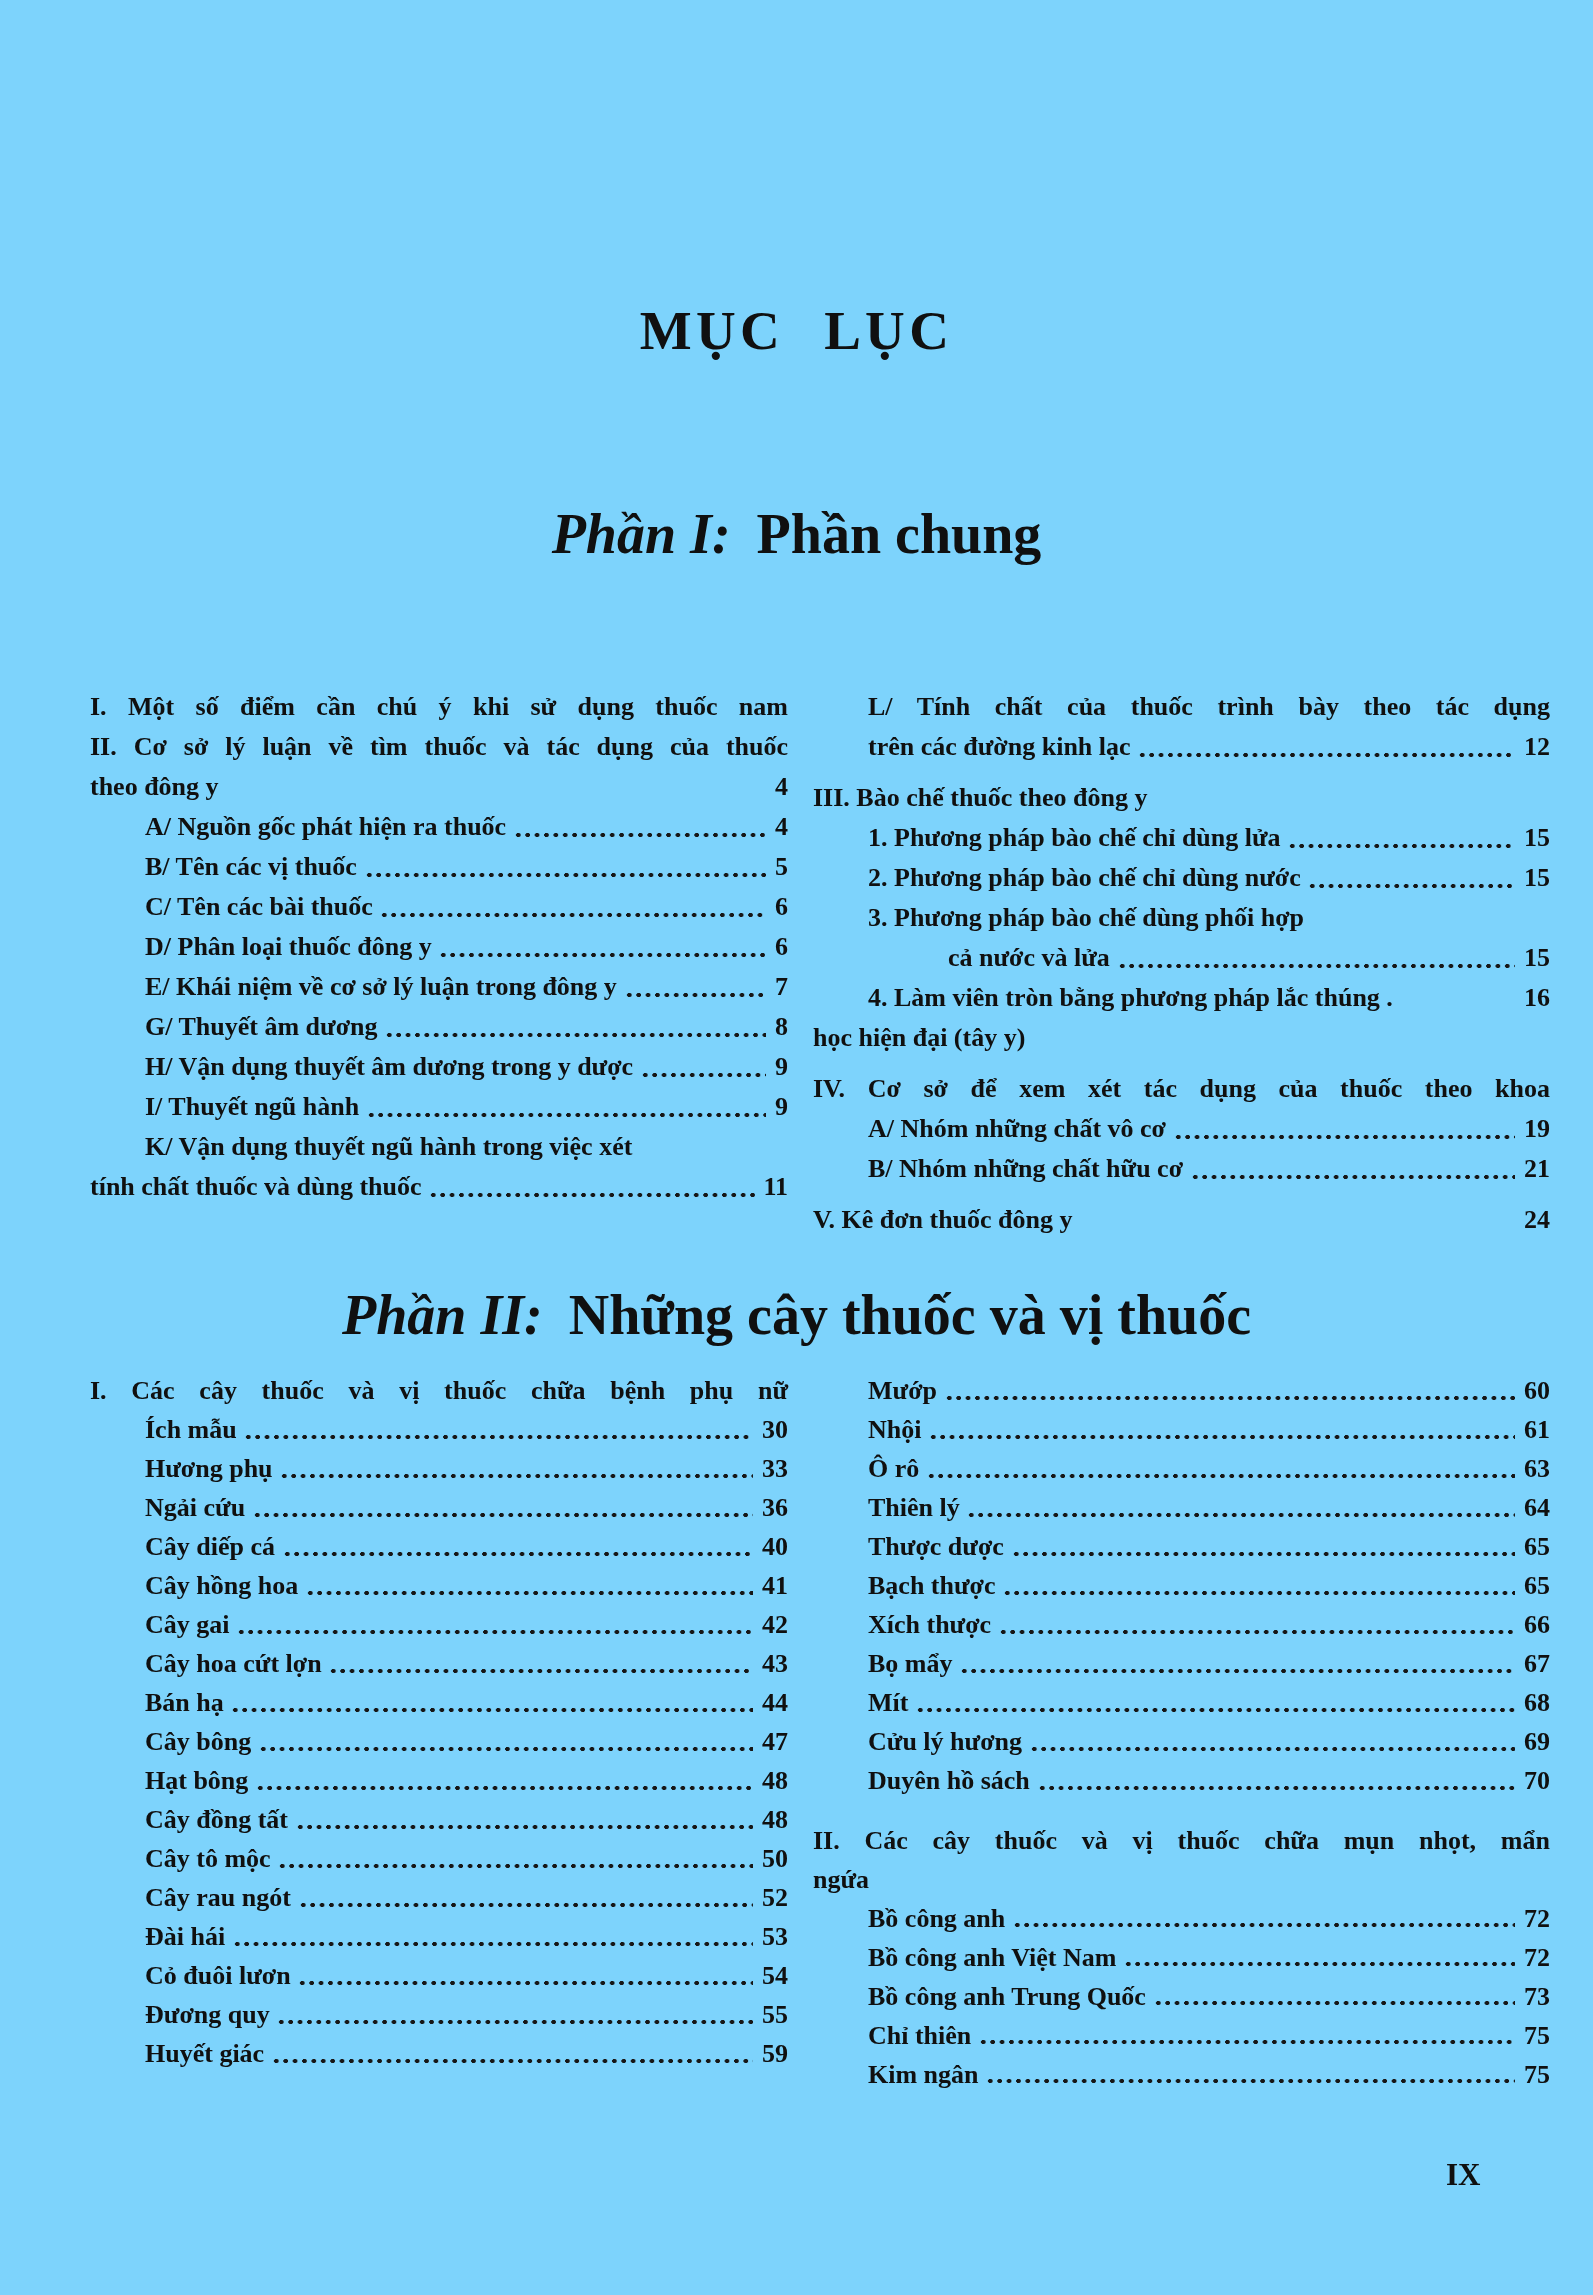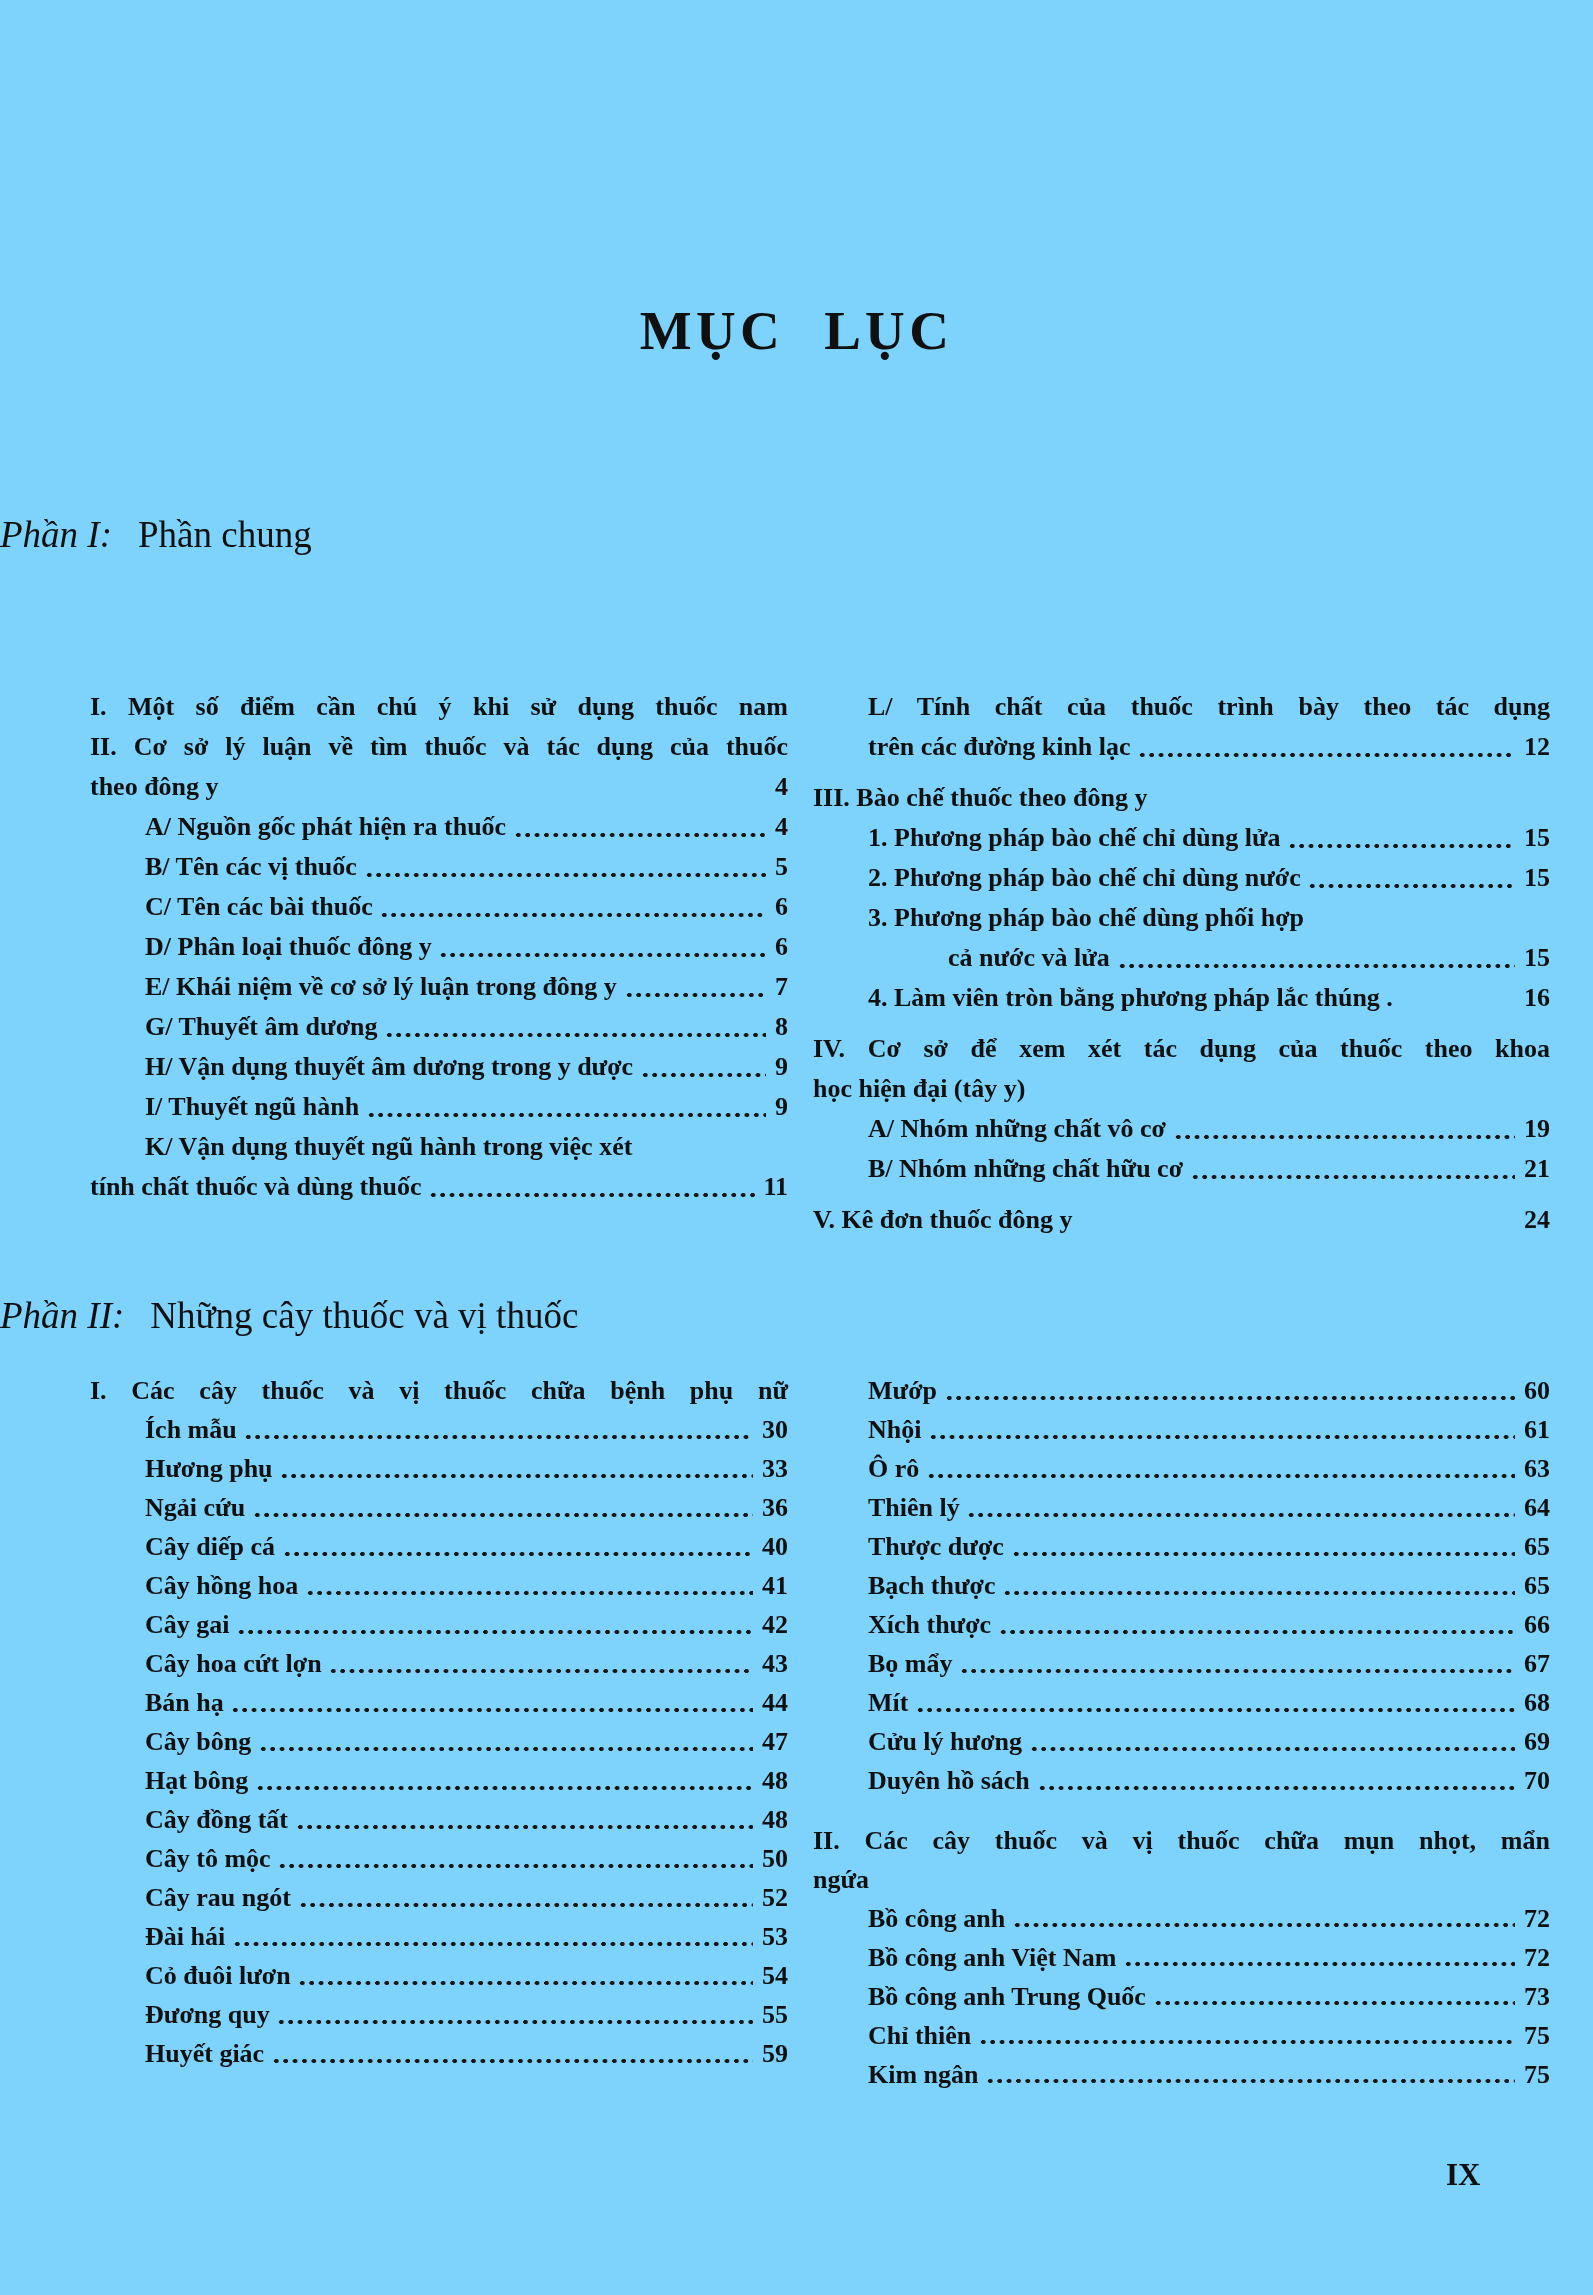--- a/index.html
+++ b/index.html
@@ -16,24 +16,24 @@
   .title {
     padding-top: 300px;
     text-align: center;
     font-size: 55px;
     font-weight: 700;
     letter-spacing: 4.3px;
     word-spacing: 22px;
     line-height: 62px;
   }
   .part-heading {
-    text-align: left;
-    font-size: 37px;
+    text-align: center;
+    font-size: 56px;
     line-height: 51px;
-    font-weight: 400;
+    font-weight: 700;
   }
   .part-heading .lbl { font-style: italic; margin-right: 26px; }
   #part1-heading { margin-top: 147px; }
   #part2-heading { margin-top: 50px; }
   .columns {
     display: flex;
     justify-content: space-between;
     padding: 0 43px 0 90px;
     align-items: flex-start;
   }
@@ -175,24 +175,24 @@
         <div class="row indent2">
           <span class="t">cả nước và lửa</span>
           <span class="leader"></span>
           <span class="pg">15</span>
         </div>
         <div class="row indent1">
           <span class="t">4. Làm viên tròn bằng phương pháp lắc thúng .</span>
           <span class="spacer"></span>
           <span class="pg">16</span>
         </div>
-        <div class="row justify gap-sm"><span class="t">IV. Cơ sở để xem xét tác dụng của thuốc theo khoa</span></div>
         <div class="row">
           <span class="t">học hiện đại (tây y)</span>
         </div>
+        <div class="row justify gap-sm"><span class="t">IV. Cơ sở để xem xét tác dụng của thuốc theo khoa</span></div>
         <div class="row indent1">
           <span class="t">A/ Nhóm những chất vô cơ</span>
           <span class="leader"></span>
           <span class="pg">19</span>
         </div>
         <div class="row indent1">
           <span class="t">B/ Nhóm những chất hữu cơ</span>
           <span class="leader"></span>
           <span class="pg">21</span>
         </div>

